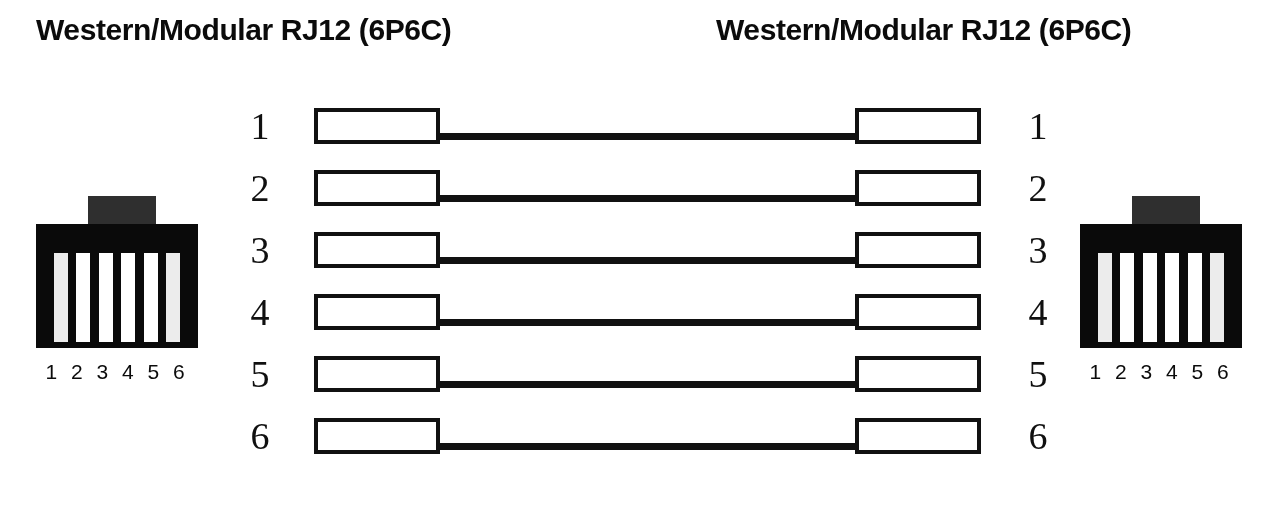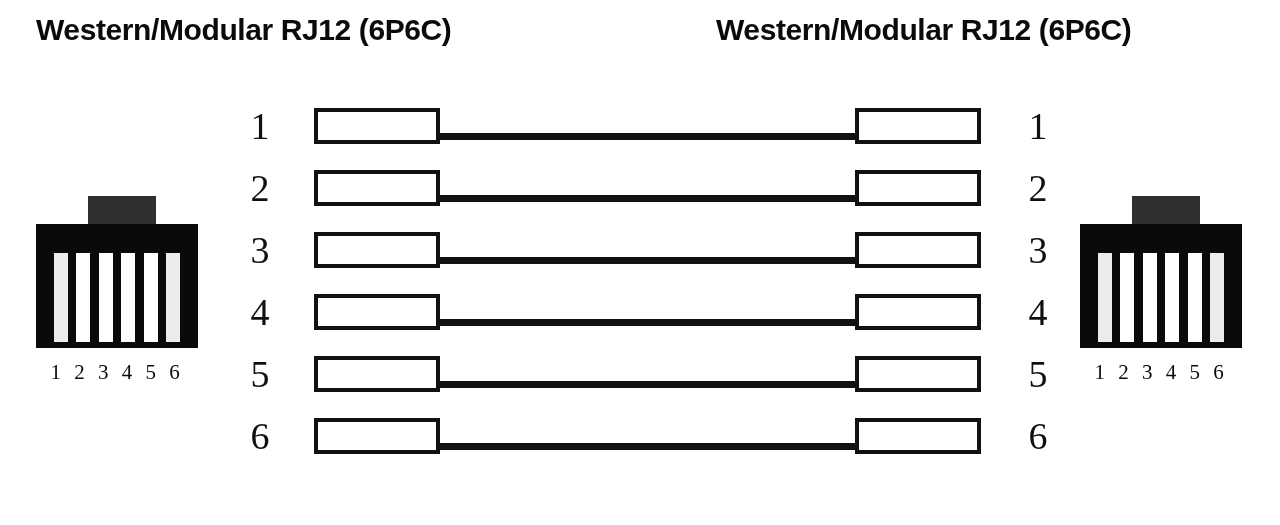--- a/index.html
+++ b/index.html
@@ -79,21 +79,21 @@
   }
   .conn-pin.edge {
     background: #ececec;
   }
   .conn-pin-labels {
     position: absolute;
     left: 24px;
     top: 164px;
     width: 150px;
     text-align: center;
-    font-family: Liberation Serif, serif;
+    font-family: Liberation Sans, sans-serif;
     font-size: 21px;
     letter-spacing: 4px;
     color: #0b0b0b;
     white-space: nowrap;
   }
 
   
   .row {
     position: absolute;
     left: 0;

